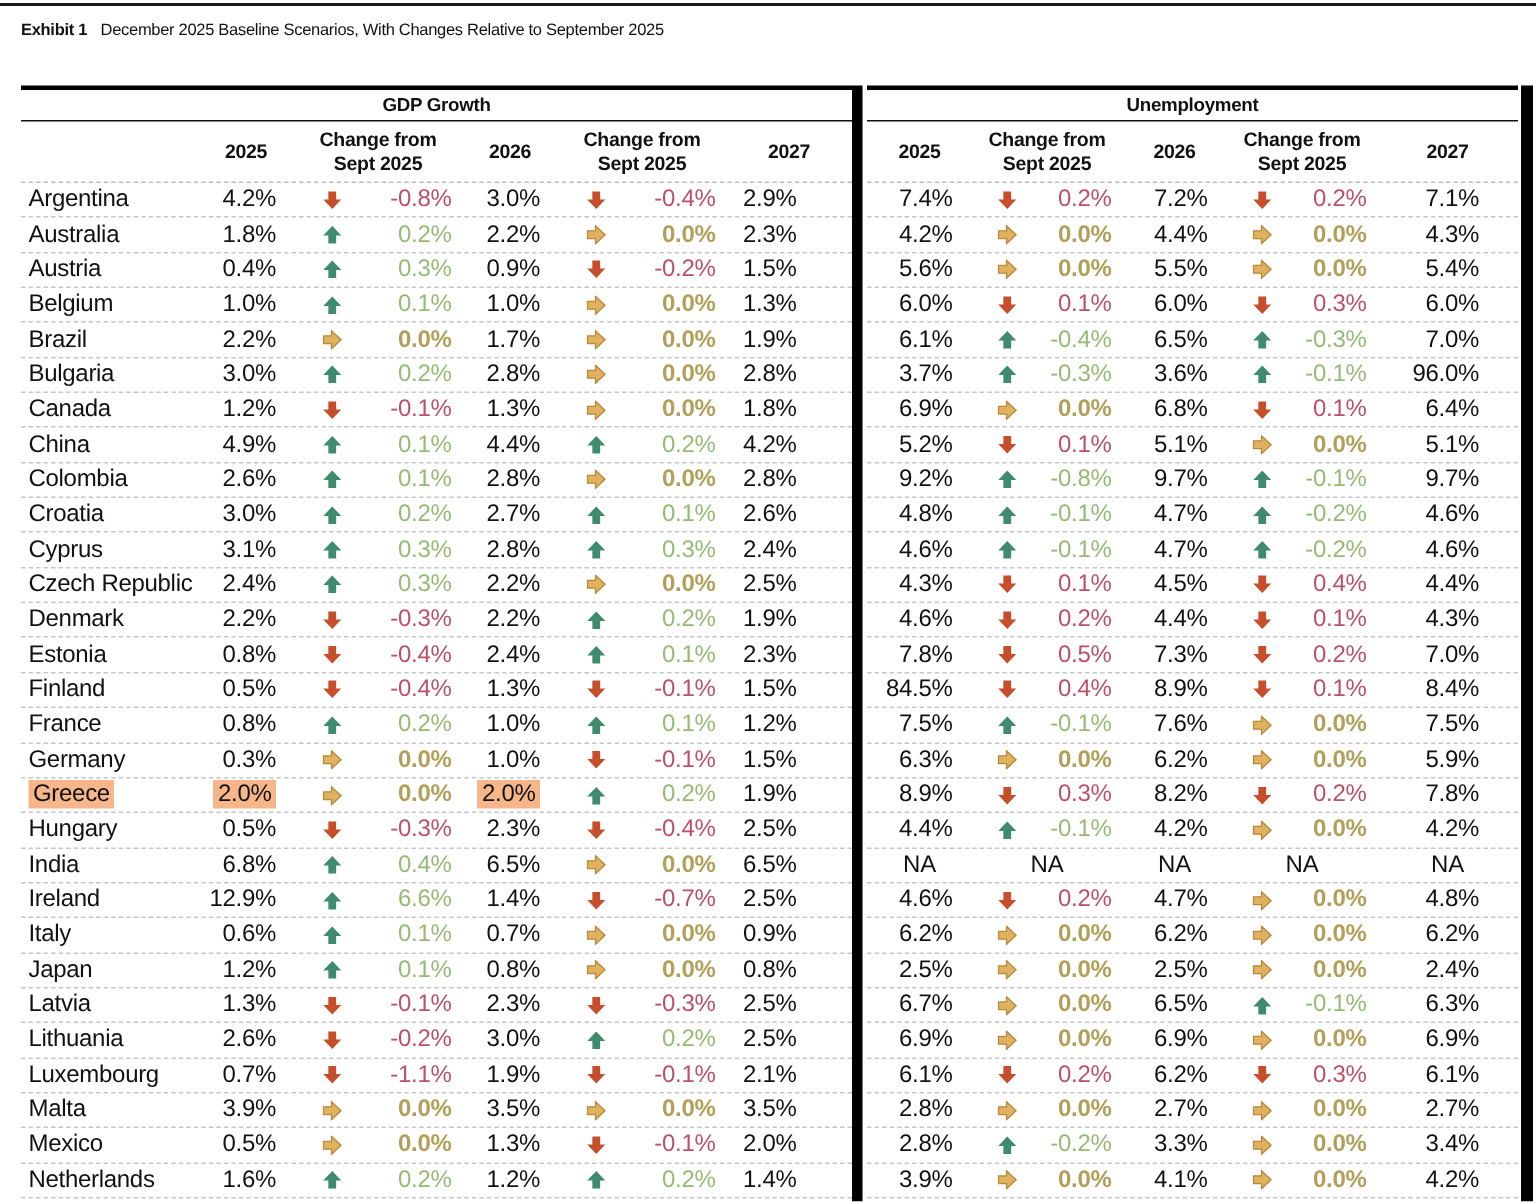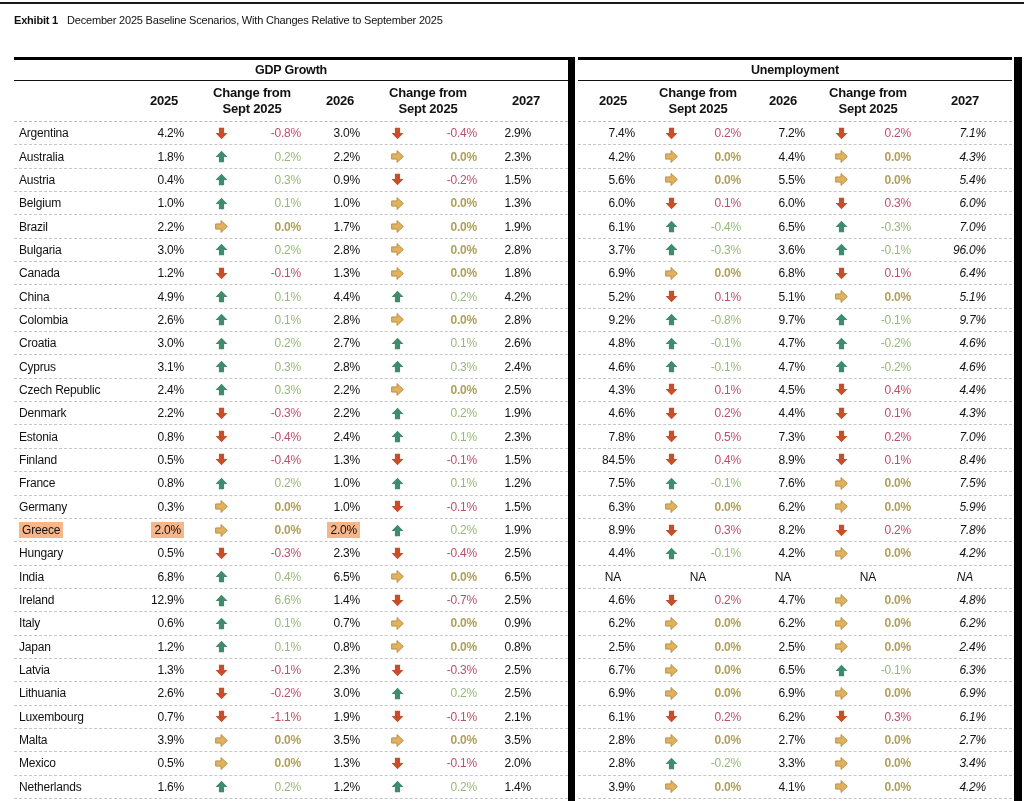--- a/index.html
+++ b/index.html
@@ -17,30 +17,30 @@
   .vbar-right{width:8px;background:#000;margin-left:2px;}
   .sec{display:flex;flex-direction:column;border-top:3.5px solid #000;box-sizing:border-box;}
   .sec-left{width:554px;}
   .sec-right{width:434px;margin-left:3px;}
   .sec-title{height:20px;display:flex;align-items:center;justify-content:center;
     font-weight:bold;font-size:12.5px;}
   .sec-rule{border-bottom:1.5px solid #111;}
   .hdr{display:grid;height:40px;align-items:center;text-align:center;font-weight:bold;
     font-size:13px;line-height:1.2;border-bottom:1px dashed #bdbdbd;}
   .rows{flex:1;}
-  .row{display:grid;height:23.35px;align-items:center;font-size:12px;
+  .row{display:grid;height:23.35px;align-items:center;font-size:16px;
     border-bottom:1px dashed #c6c6c6;box-sizing:border-box;}
   .g-left{grid-template-columns:118px 64px 112px 64px 112px 84px;}
   .g-right{grid-template-columns:70px 100px 70px 100px 94px;}
 
   .country{text-align:left;padding-left:5px;white-space:nowrap;}
   .val{text-align:right;padding-right:12px;}
   .val-last{padding-right:37px;}
   .sec-right .val{padding-right:13px;}
-  .sec-right .val-last{padding-right:26px;font-style:italic;}
+  .sec-right .val-last{padding-right:26px;}
   .val-na{text-align:center;padding-right:0 !important;}
 
   .chg{display:flex;align-items:center;}
   .chg .arr{flex:0 0 46%;display:flex;justify-content:center;align-items:center;}
   .chg .arr svg{width:13px;height:13px;display:block;}
   .chg .chg-val{flex:1;text-align:right;padding-right:7px;}
   .chg.chg-na{display:block;text-align:center;}
 
   .arr-up svg path{fill:var(--up);}
   .arr-down svg{transform:rotate(180deg);} .arr-down svg path{fill:var(--down);}

